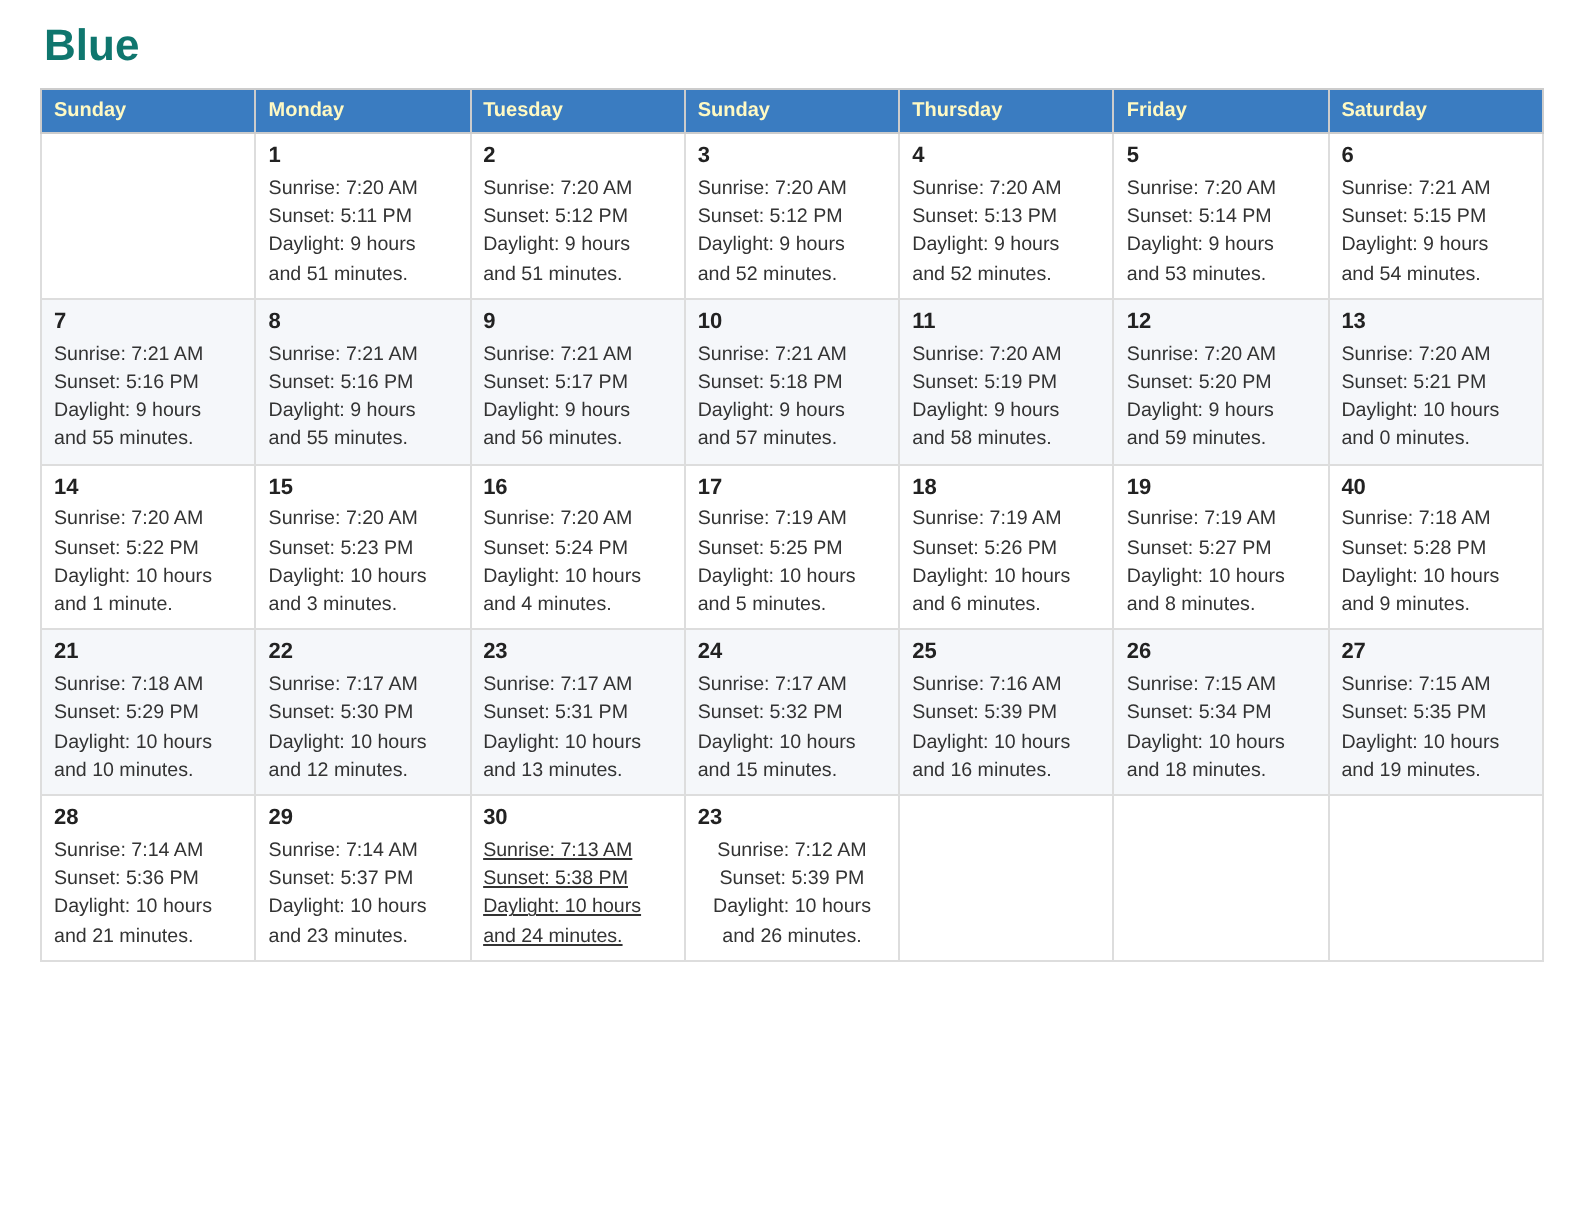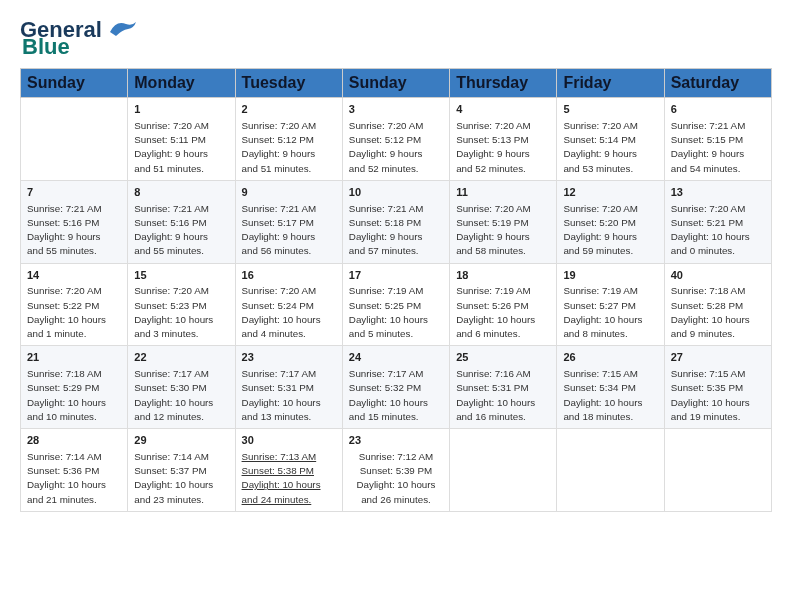--- a/index.html
+++ b/index.html
@@ -37,23 +37,23 @@
       font-size: 15px;
       color: #333;
     }
     table {
       width: 100%;
       border-collapse: collapse;
       font-size: 10.5px;
     }
     thead tr th {
       background: #3a7cc1;
-      color: #0f172a;
+      color: #fef9c3;
       padding: 5px 6px;
-      font-size: 16px;
+      font-size: 10px;
       font-weight: bold;
       text-align: left;
       border: 1px solid #ccc;
     }
     tbody tr td {
       vertical-align: top;
       padding: 4px 6px;
       border: 1px solid #ddd;
       min-height: 80px;
       height: 82px;
@@ -76,26 +76,20 @@
       font-size: 9.8px;
       color: #333;
     }
   </style>
 </head>
 <body>
 
 <div class="page">
   <div class="header-row">
     <div class="logo">
-      <div style="display:flex;align-items:center;gap:2px;">
-        <span style="font-size:22px;font-weight:bold;color:#1a3a5c;line-height:1;">General</span>
-        <svg width="32" height="22" viewBox="0 0 32 22" style="margin-left:2px;margin-bottom:2px;">
-          <path d="M4 14 Q10 2 20 6 Q26 8 30 4 Q28 10 22 11 Q16 12 10 18 Z" fill="#3a7cc1"></path>
-        </svg>
-      </div>
       <span style="font-size:22px;font-weight:bold;color:#0f766e;line-height:1;margin-top:-6px;margin-left:2px;">Blue</span>
     </div>
     <div class="title-block">
       <div class="month-year"></div>
       <div class="location"></div>
     </div>
   </div>
 
   <table>
     <thead>
@@ -282,21 +276,21 @@
           <td>
             <span class="day-num">24</span>
             <div class="day-info" style="white-space: pre-line;">Sunrise: 7:17 AM
 Sunset: 5:32 PM
 Daylight: 10 hours
 and 15 minutes.</div>
           </td>
           <td>
             <span class="day-num">25</span>
             <div class="day-info" style="white-space: pre-line;">Sunrise: 7:16 AM
-Sunset: 5:31 PM
+Sunset: 5:39 PM
 Daylight: 10 hours
 and 16 minutes.</div>
           </td>
           <td>
             <span class="day-num">26</span>
             <div class="day-info" style="white-space: pre-line;">Sunrise: 7:15 AM
 Sunset: 5:34 PM
 Daylight: 10 hours
 and 18 minutes.</div>
           </td>

